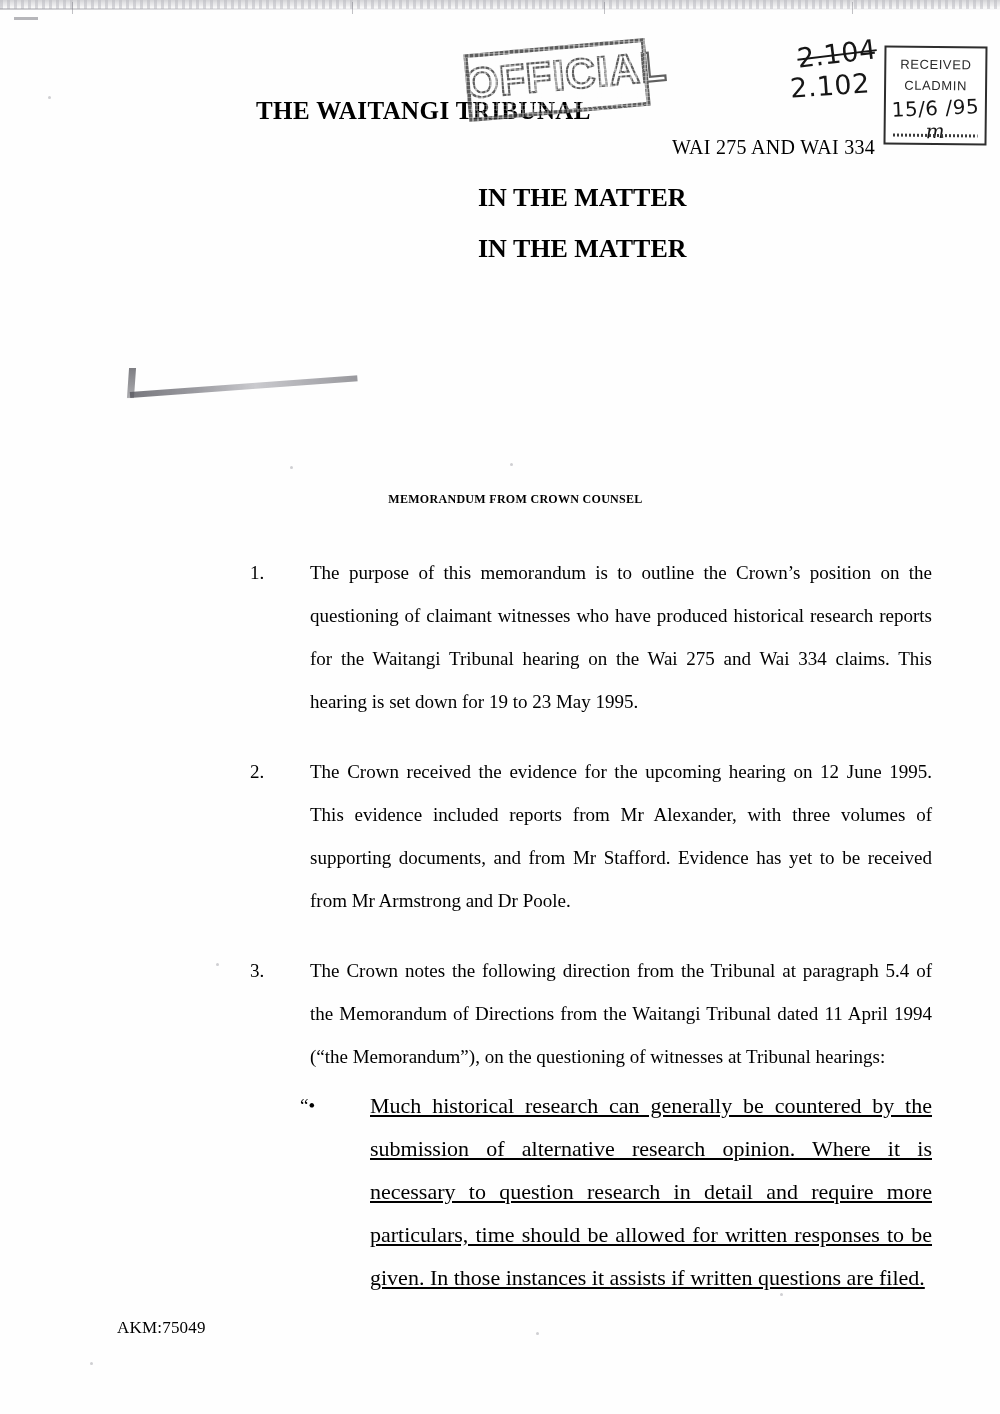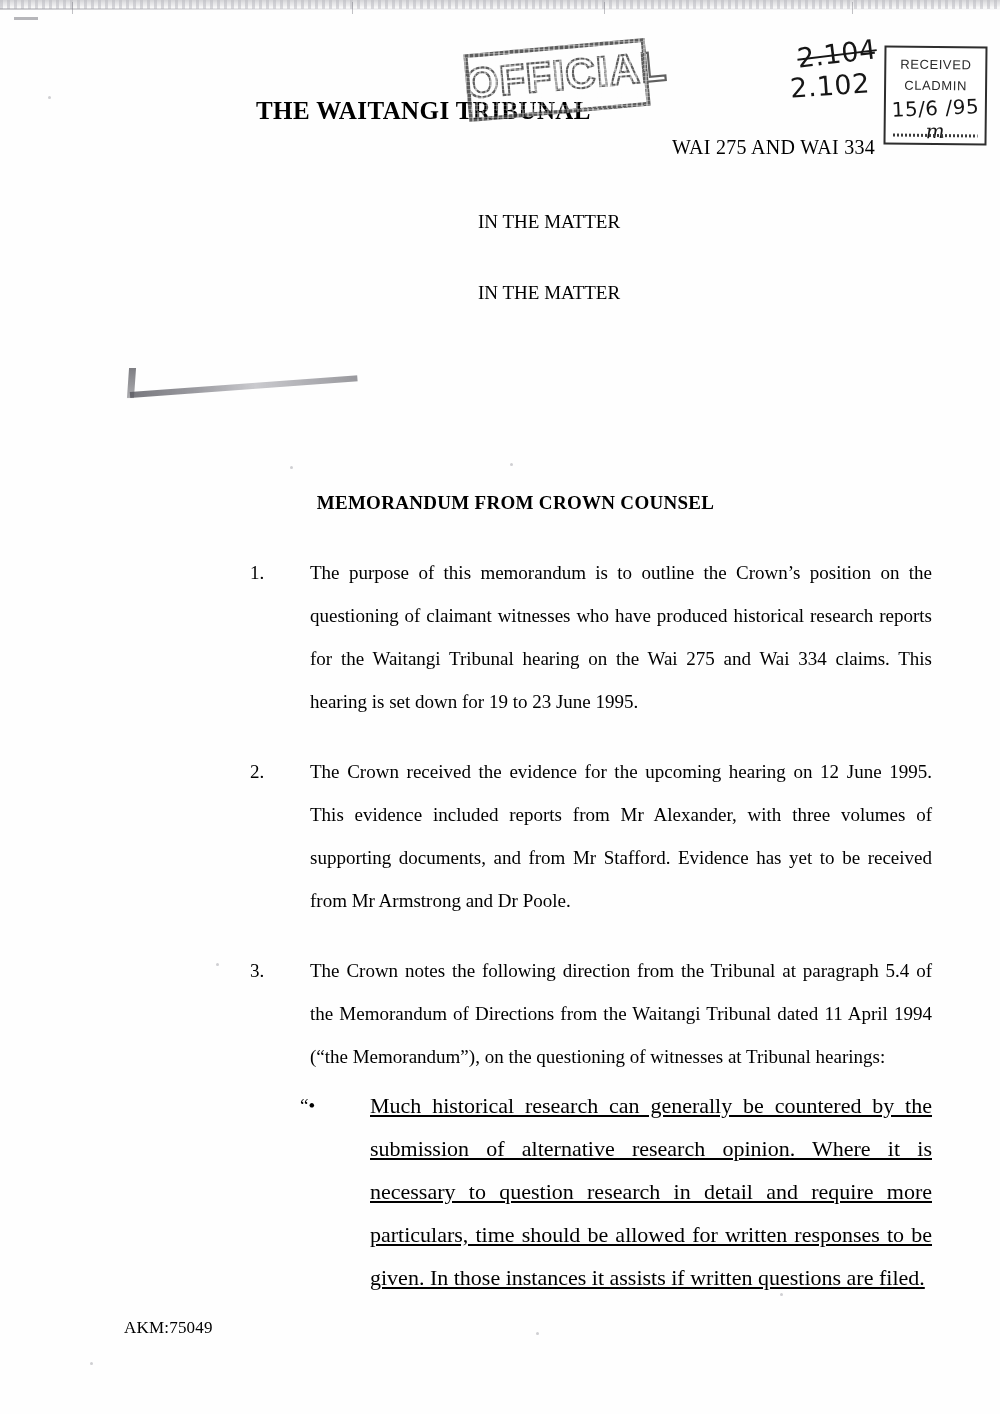--- a/index.html
+++ b/index.html
@@ -235,41 +235,40 @@
     top: 183px;
     width: 455px;
   }
   .matter-row {
     display: flex;
     margin-bottom: 21px;
   }
   .matter-label {
     width: 186px;
     flex: 0 0 186px;
-    font-size: 19px;
-    font-weight: normal;
+    font-size: 26px;
+    font-weight: bold;
     white-space: nowrap;
-    margin-top: 28px;
   }
   .matter-text {
     flex: 1;
     font-size: 19px;
     font-weight: bold;
     text-align: justify;
     text-align-last: left;
     line-height: 1.48;
   }
 
   
   .memo-heading {
     position: absolute;
     left: 0; right: 0;
     top: 492px;
     text-align: center;
-    font-size: 19px;
+    font-size: 12px;
     font-weight: bold;
     letter-spacing: 0.3px;
     padding-left: 31px;
   }
 
   
   .body-block {
     position: absolute;
     left: 250px;
     top: 551px;
@@ -313,21 +312,21 @@
     font-size: 22px;
     line-height: 43px;
     text-align: justify;
     text-align-last: left;
     text-decoration: underline;
   }
 
   
   .footer-ref {
     position: absolute;
-    left: 124px;
+    left: 117px;
     top: 1318px;
     font-size: 17px;
     letter-spacing: 0.2px;
   }
 </style>
 </head>
 <body>
 
 <div class="page">
 
@@ -384,21 +383,21 @@
     </div>
 
   </div>
 
   <div class="memo-heading">MEMORANDUM FROM CROWN COUNSEL</div>
 
   <div class="body-block">
 
     <div class="para">
       <div class="para-num">1.</div>
-      <div class="para-text">The purpose of this memorandum is to outline the Crown’s position on the questioning of claimant witnesses who have produced historical research reports for the Waitangi Tribunal hearing on the Wai 275 and Wai 334 claims. This hearing is set down for 19 to 23 June 1995.</div>
+      <div class="para-text">The purpose of this memorandum is to outline the Crown’s position on the questioning of claimant witnesses who have produced historical research reports for the Waitangi Tribunal hearing on the Wai 275 and Wai 334 claims. This hearing is set down for 19 to 23 May 1995.</div>
     </div>
 
     <div class="para">
       <div class="para-num">2.</div>
       <div class="para-text">The Crown received the evidence for the upcoming hearing on 12 June 1995. This evidence included reports from Mr Alexander, with three volumes of supporting documents, and from Mr Stafford.  Evidence has yet to be received from Mr Armstrong and Dr Poole.</div>
     </div>
 
     <div class="para">
       <div class="para-num">3.</div>
       <div class="para-text">The Crown notes the following direction from the Tribunal at paragraph 5.4 of the Memorandum of Directions from the Waitangi Tribunal dated 11 April 1994 (“the Memorandum”), on the questioning of witnesses at Tribunal hearings:</div>

